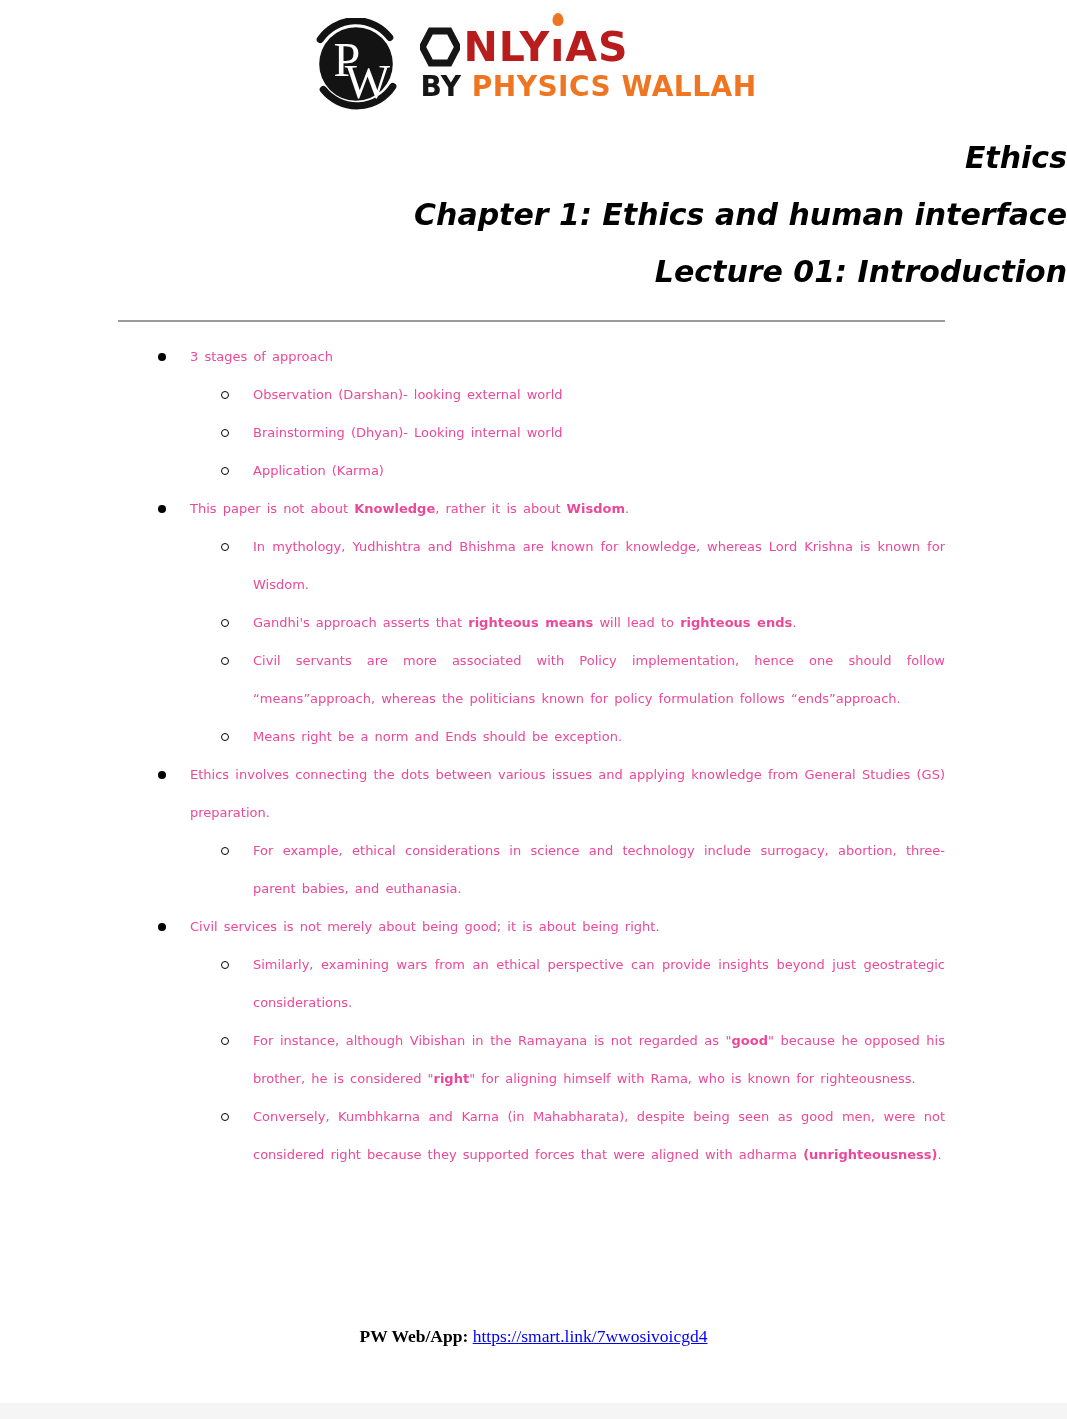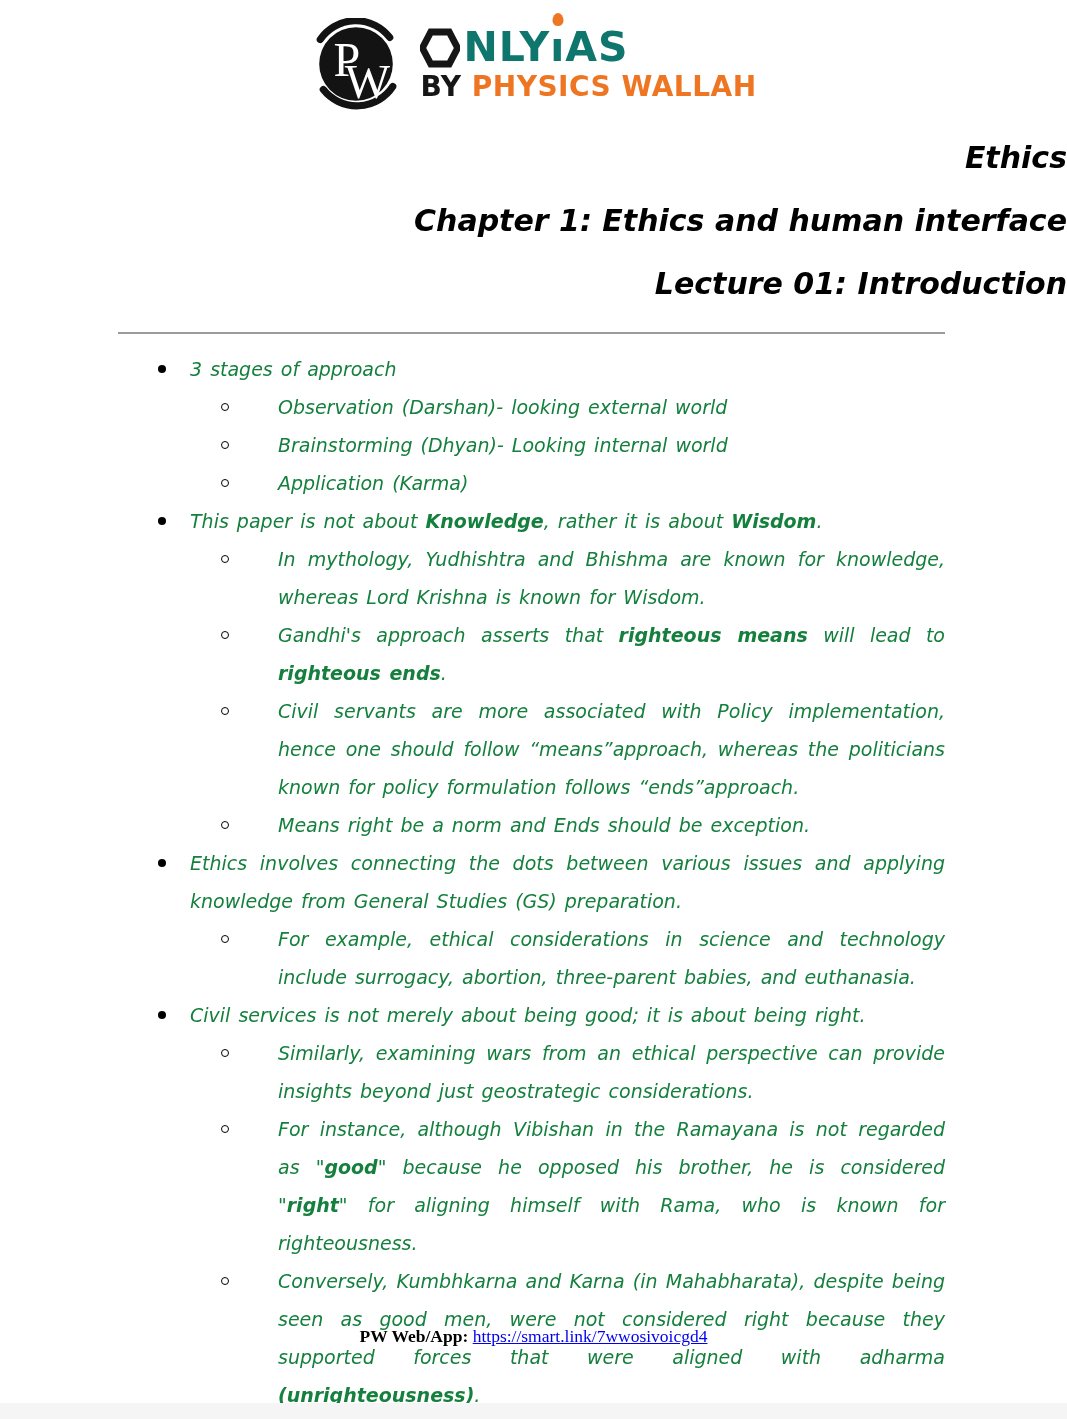--- a/index.html
+++ b/index.html
@@ -14,57 +14,57 @@
     color:#111111;
   }
   
   .logo-row {
     display:flex; justify-content:center; align-items:center;
     gap:18px; padding-top:16px; height:112px;
   }
   .monogram { width:92px; height:92px; flex:0 0 auto; }
   .brand-block { display:flex; flex-direction:column; line-height:1; }
   .brand-line {
-    display:flex; align-items:flex-end;
+    display:flex; 
     font-weight:800; font-size:41px; letter-spacing:1px;
-    color:#0f766e; font-family:"DejaVu Sans", sans-serif;
+    color:#b91c1c; font-family:"DejaVu Sans", sans-serif;
   }
   .hex-o { width:40px; height:40px; margin-right:3px; }
   .dotless-i { position:relative; display:inline-block; }
   .dotless-i .i-dot {
     position:absolute; left:50%; transform:translateX(-50%);
     top:-14px; width:11px; height:13px;
     background:#ee7623; border-radius:50% 50% 50% 50%/60% 60% 40% 40%;
   }
   .brand-tagline {
     margin-top:5px; font-weight:700; font-size:28px; letter-spacing:0.5px;
     color:#161616;
   }
   .brand-tagline .orange { color:#ee7623; }
   
   .title-block { text-align:right; margin-top:28px; }
   .doc-title {
     font-family:"DejaVu Sans", sans-serif;
     font-style:italic; font-weight:700;
     font-size:30px; line-height:36px; color:#000;
   }
-  .doc-title + .doc-title { margin-top:27px; }
+  .doc-title + .doc-title { margin-top:21px; }
   
   .content { margin:0 122px 0 118px; }
   .divider { border:none; border-top:2px solid #9b9b9b; margin-top:30px; }
   .notes { margin-top:16px; }
   .li { display:flex; }
   .li .text {
     flex:1; text-align:justify;
-    font-style:italic; font-size:19px; line-height:38px;
-    color:#15803d; word-spacing:2px;
+    font-size:13px; line-height:38px;
+    color:#ec4899; word-spacing:2px;
   }
   .li .text b { font-weight:700; }
   .level1 { padding-left:40px; }
-  .level2 { padding-left:103px;gap:25px; }
+  .level2 { padding-left:103px; }
   .marker { flex:0 0 auto; width:8px; height:8px; border-radius:50%; margin:15px 24px 0 0; }
   .level1 .marker { background:#000; }
   .level2 .marker { background:transparent; border:1.6px solid #000; }
   
   .footer {
     position:absolute; left:0; right:0; bottom:72px;
     text-align:center;
     font-family:"Liberation Serif", serif; font-size:17.5px; color:#000;margin-top:19px;
   }
   .footer .lbl { font-weight:700; }

